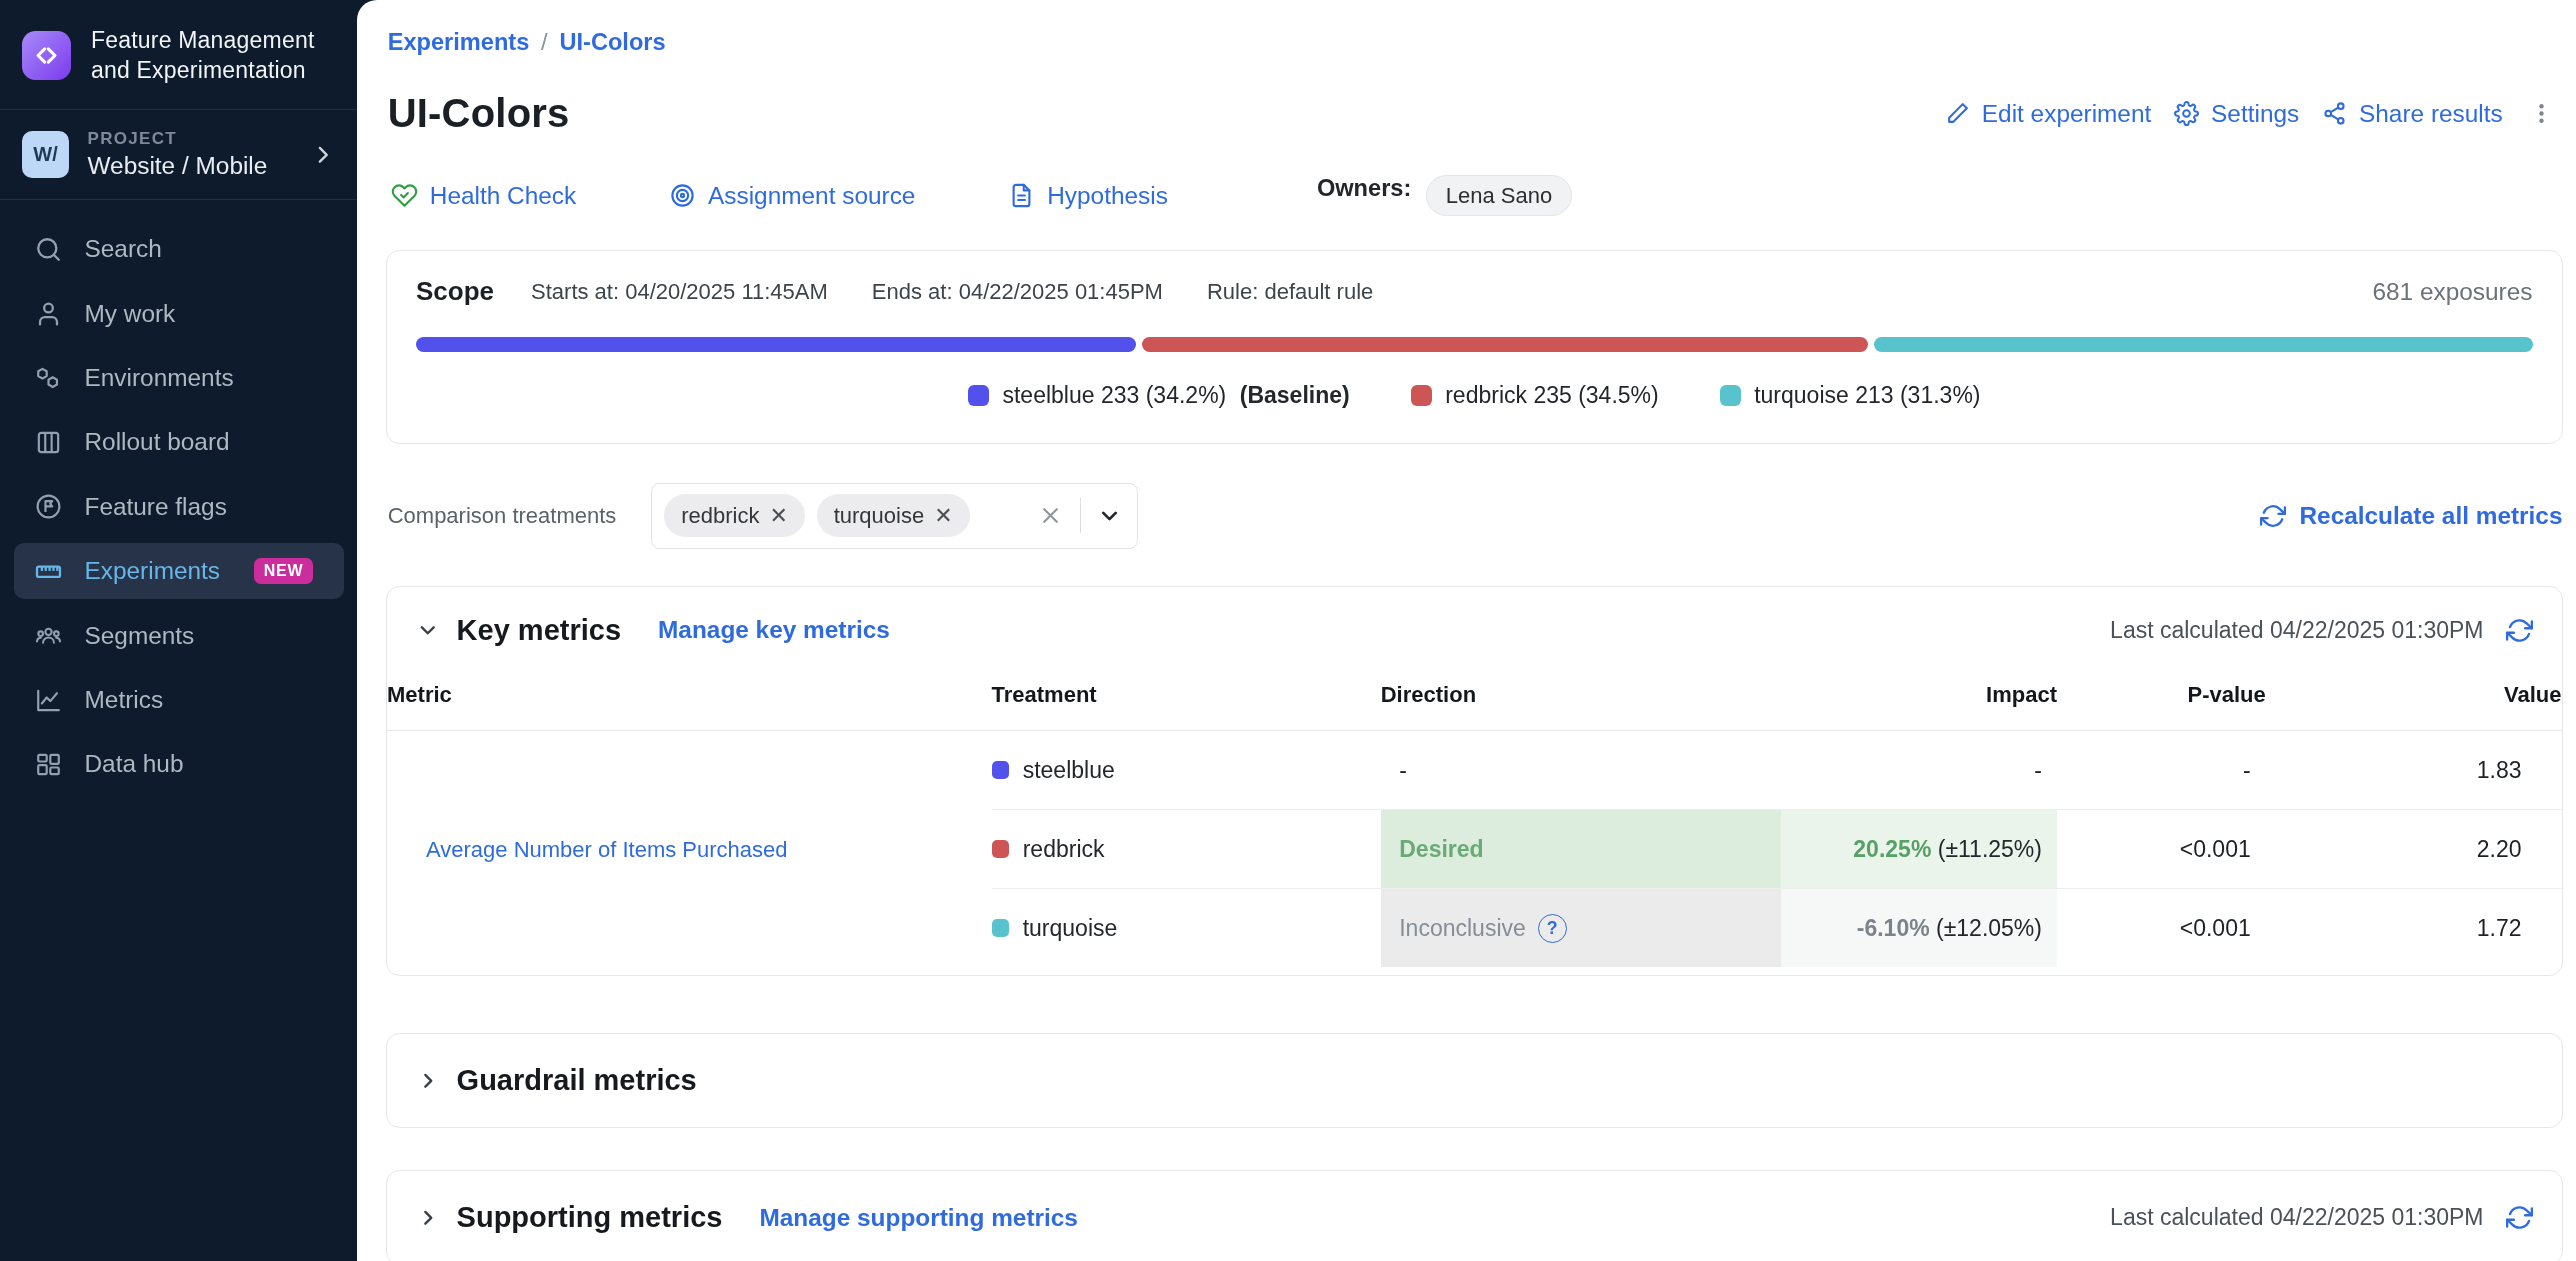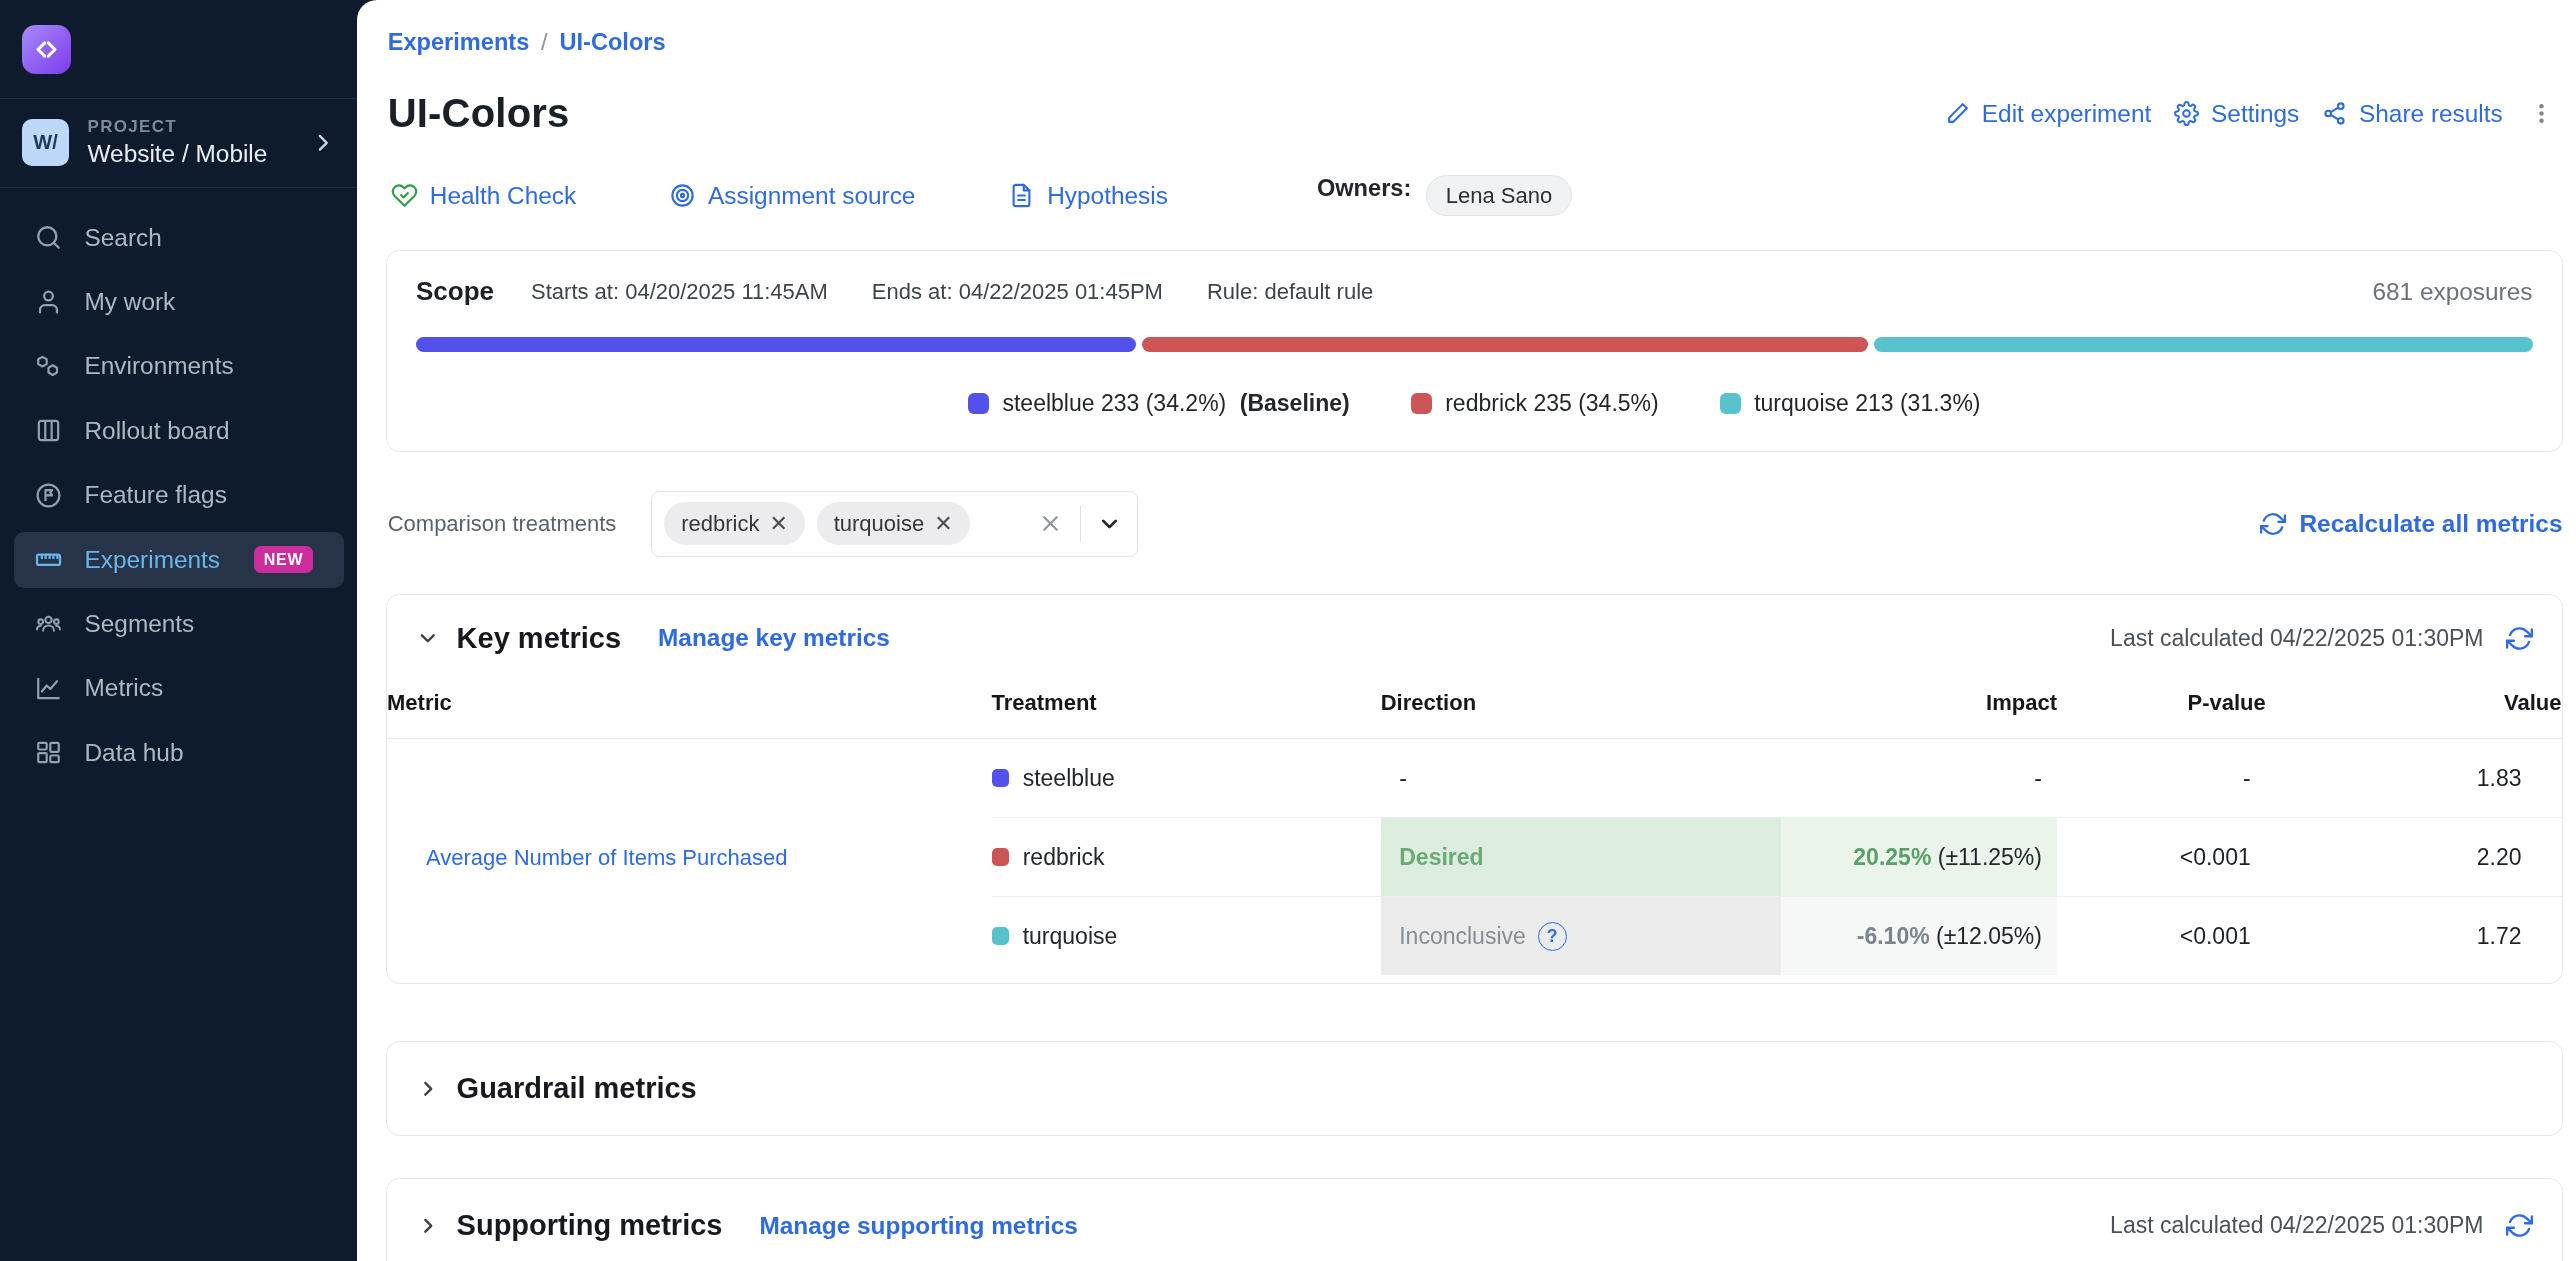--- a/index.html
+++ b/index.html
@@ -56,21 +56,21 @@
   .card { border:0.8px solid #e4e6ea; border-radius:13.5px; background:#fff; }
 
   
   .scope-card { margin-top:34px; padding:25px 29px 34px 29px; }
   .scope-head { display:flex; align-items:center; }
   .scope-title { font-size:26px; font-weight:700; color:#1b2026; margin-right:37px; }
   .scope-fact { font-size:22px; color:#3d444b; margin-right:44px; }
   .scope-exposures { margin-left:auto; font-size:24.4px; color:#6b727a; }
   .dist-bar { display:flex; gap:5.9px; height:14.3px; margin-top:30px; }
   .dist-seg { border-radius:7.6px; height:100%; }
-  .dist-legend { display:flex; justify-content:center; gap:61px; margin-top:38px; align-items:center; }
+  .dist-legend { display:flex; justify-content:center; gap:61px; margin-top:30px; align-items:center; }
   .legend-item { display:flex; align-items:center; gap:13.5px; font-size:23px; color:#23272b; }
   .legend-swatch { width:21px; height:21px; border-radius:5.9px; flex:0 0 21px; }
   .legend-baseline { font-weight:700; }
 
   
   .compare-row { display:flex; align-items:center; margin-top:39px; padding-left:1.7px; }
   .compare-label { font-size:22px; color:#59626b; margin-right:35px; }
   .treat-select { display:flex; align-items:center; width:487px; height:66px; border:0.8px solid #e1e3e7; border-radius:8.4px; padding:0 15px 0 11.8px; cursor:pointer; background:#fff; }
   .chip { display:flex; align-items:center; gap:10px; background:#ececee; border-radius:842px; padding:8.4px 17px; font-size:22px; color:#33373c; margin-right:11.8px; cursor:default; }
   .chip-x { color:#4a4f55; font-size:22px; cursor:pointer; line-height:1; }
@@ -122,20 +122,24 @@
 </head>
 <body>
 
 <aside class="sidebar">
   <div class="logo-row">
     <div class="logo-badge">
       <svg width="29" height="29" viewBox="0 0 24 24" fill="none" stroke="#ffffff" stroke-width="2.6" stroke-linecap="round" stroke-linejoin="round">
           <path d="M10.5 6.5L5 12l5.5 5.5"></path>
           <path d="M13.5 17.5L19 12l-5.5-5.5"></path>
         </svg>
+    </div>
+    <div class="logo-title">
+      <div>Feature Management</div>
+      <div>and Experimentation</div>
     </div>
   </div>
   <div class="side-divider"></div>
 
   <div class="project-row">
     <div class="project-avatar">W/</div>
     <div class="project-texts">
       <div class="project-label">PROJECT</div>
       <div class="project-name">Website / Mobile</div>
     </div>

